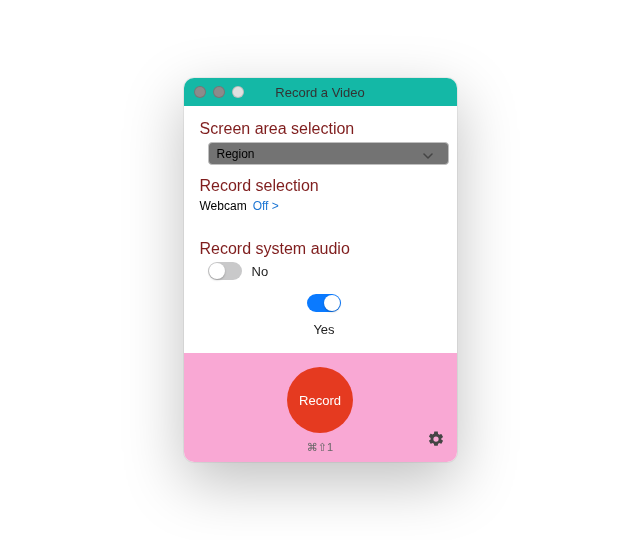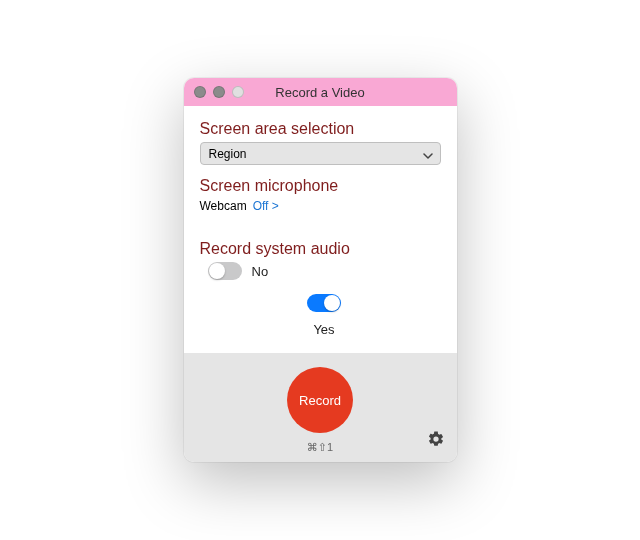--- a/index.html
+++ b/index.html
@@ -14,21 +14,21 @@
     }
     .window {
       width: 273px;
       background: #fff;
       border-radius: 10px;
       box-shadow: 0 20px 60px rgba(0,0,0,0.25), 0 0 0 1px rgba(0,0,0,0.05);
       overflow: hidden;
     }
     .titlebar {
       height: 28px;
-      background: #f9a8d4;
+      background: #14b8a6;
       display: flex;
       align-items: center;
       padding: 0 10px;
       position: relative;
     }
     .traffic-lights {
       display: flex;
       gap: 7px;
       align-items: center;
     }
@@ -55,25 +55,26 @@
     .field-label {
       font-size: 16px;
       color: #7f1d1d;
       margin-bottom: 4px;
     }
     .select {
       width: 100%;
       height: 23px;
       border: 1px solid #bfbfbf;
       border-radius: 4px;
-      background: #e5e5e5;
+      background: #737373;
       font-size: 12px;
       padding: 0 24px 0 8px;
       appearance: none;
       position: relative;
+      margin-left: 8px;
     }
     .select-wrapper {
       position: relative;
       margin-bottom: 12px;
     }
     .select-chevron {
       position: absolute;
       right: 8px;
       top: 50%;
       transform: translateY(-50%);
@@ -116,21 +117,21 @@
     }
     .toggle-off { background: #c9c9ca; }
     .toggle-off .toggle-knob { left: 1px; }
     .toggle-on { background: #0a7aff; }
     .toggle-on .toggle-knob { right: 1px; }
     .toggle-label {
       font-size: 13px;
       color: #222;
     }
     .footer {
-      background: #e5e5e5;
+      background: #f9a8d4;
       padding: 14px 12px 8px 12px;
       display: flex;
       flex-direction: column;
       align-items: center;
       position: relative;
     }
     .record-btn {
       width: 66px;
       height: 66px;
       border-radius: 50%;
@@ -177,21 +178,21 @@
       <select class="select">
         <option>Region</option>
       </select>
       <span class="select-chevron">
         <svg width="10" height="6" viewBox="0 0 10 6">
             <path d="M1 1 L5 5 L9 1" stroke="currentColor" stroke-width="1.5" fill="none" stroke-linecap="round" stroke-linejoin="round"></path>
           </svg>
       </span>
     </div>
 
-    <div class="field-label">Screen microphone</div>
+    <div class="field-label">Record selection</div>
 
     <div class="webcam-row">
       <span>Webcam</span>
       <span class="webcam-link">Off &gt;</span>
     </div>
 
     <div class="field-label">Record system audio</div>
     <div class="toggle-row">
       <div class="toggle toggle-off">
         <div class="toggle-knob"></div>

